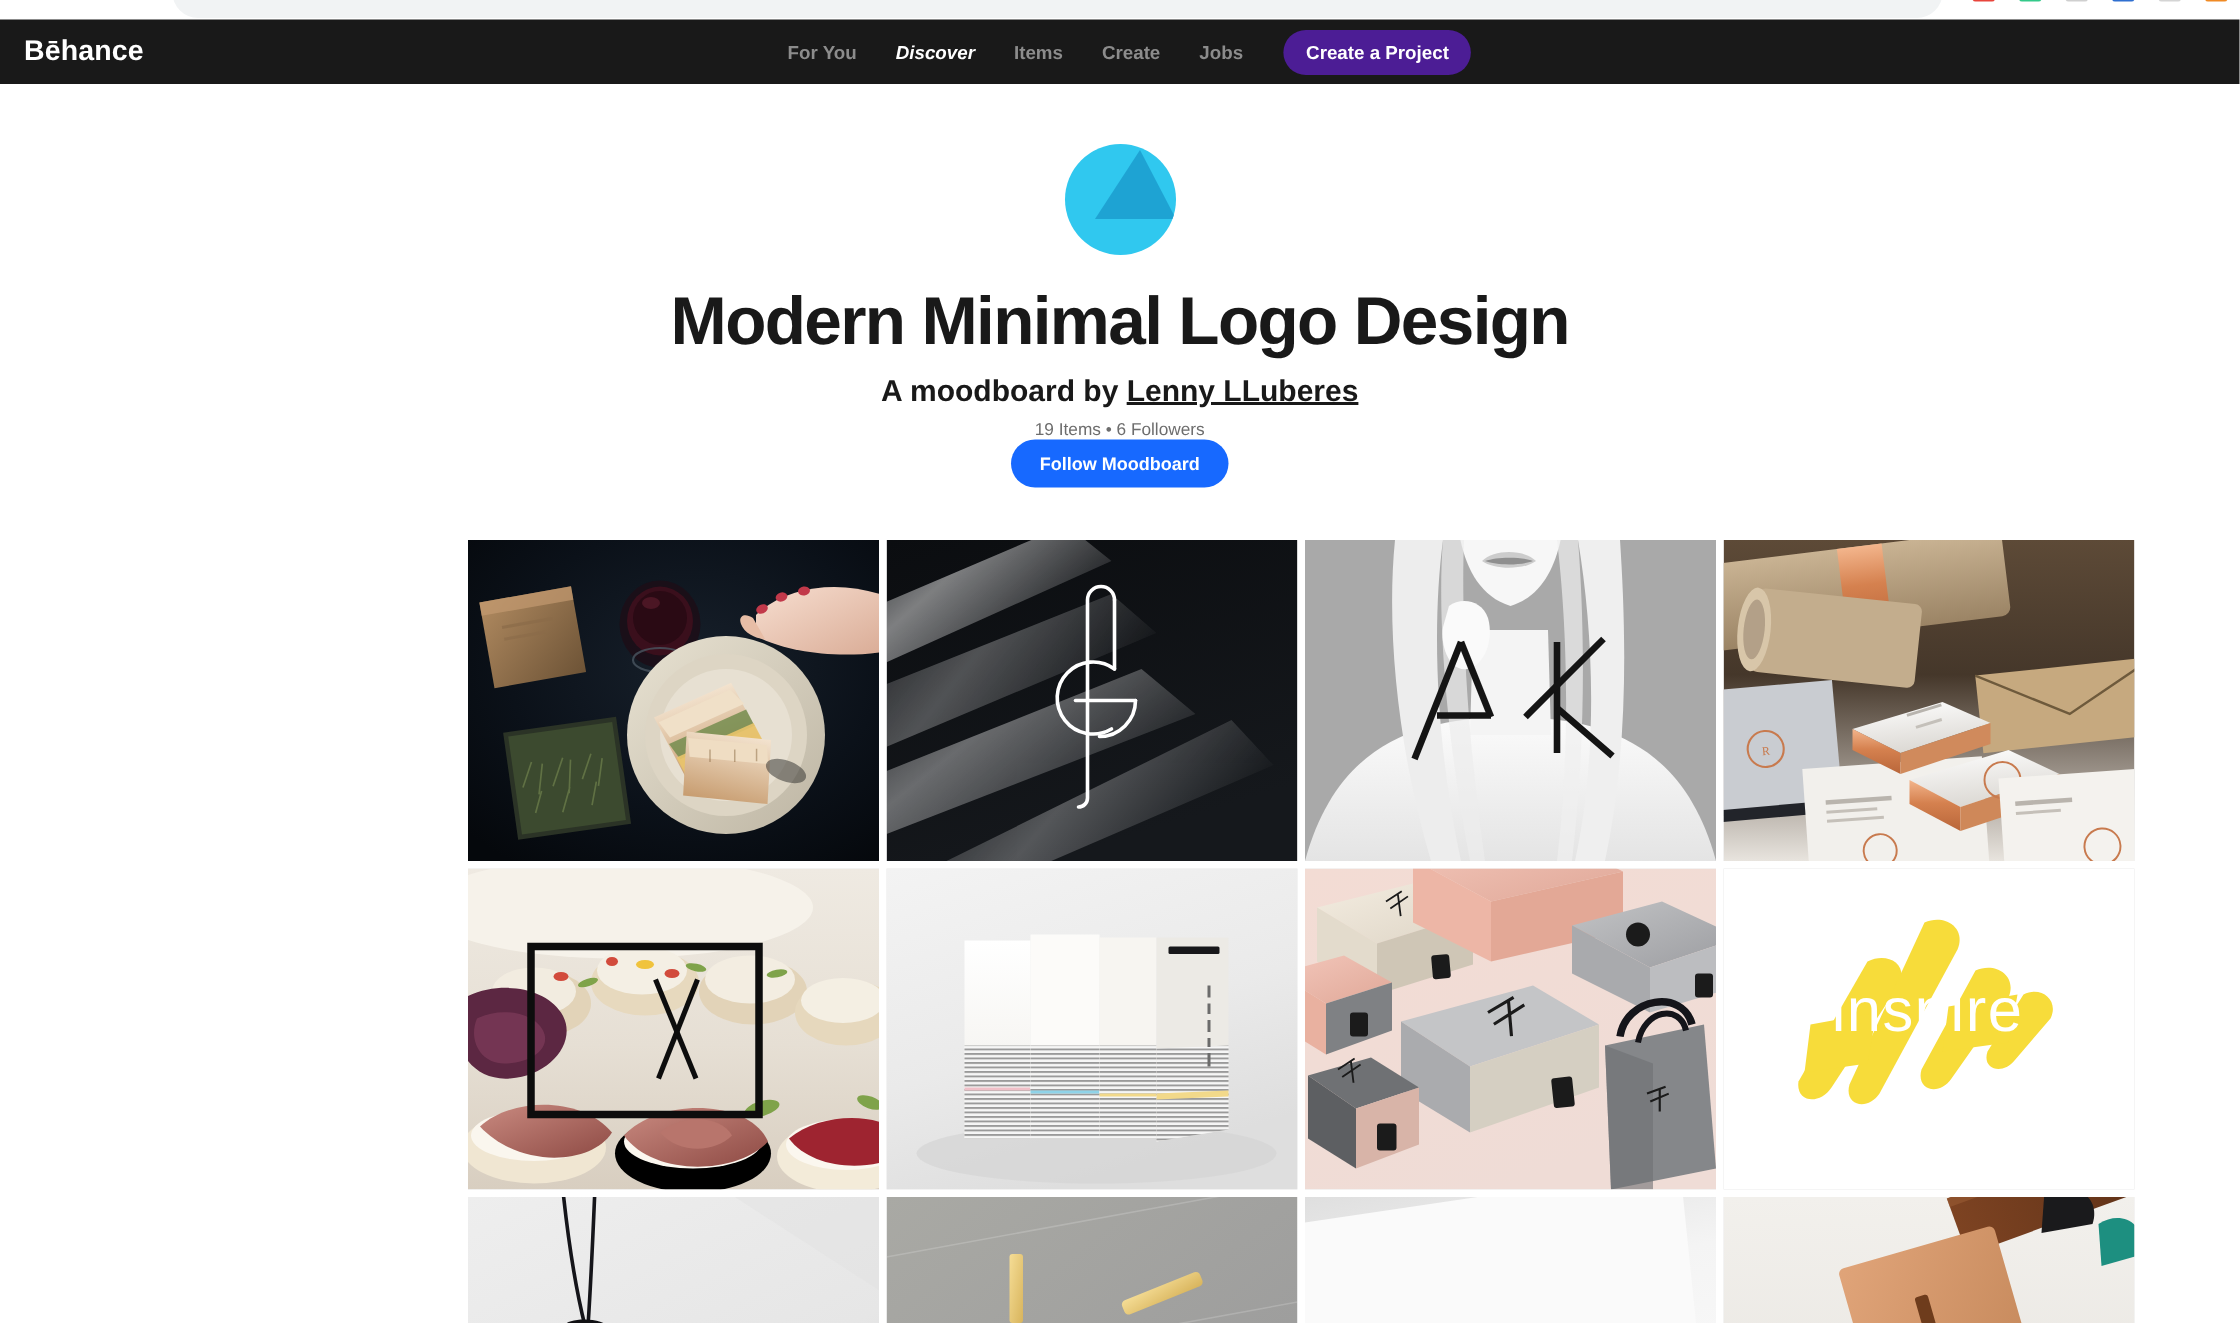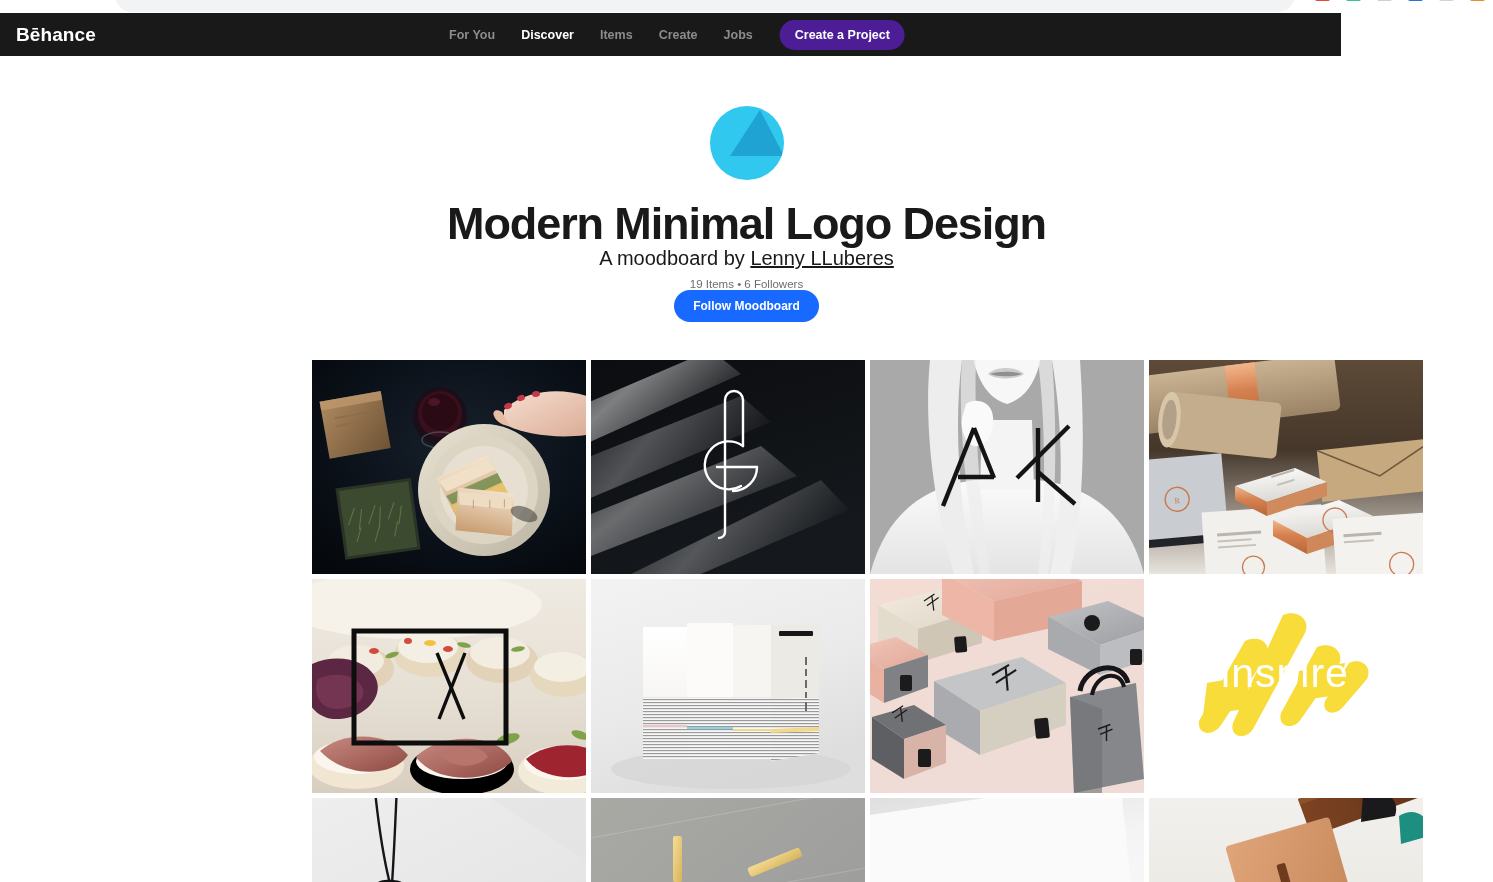--- a/index.html
+++ b/index.html
@@ -23,69 +23,70 @@
     width: 1180px; height: 34px;
     background: #f1f3f4;
     border-radius: 17px;
   }
   .chrome-icons { position: absolute; right: 8px; top: -10px; display: flex; gap: 16px; align-items: center; }
   .chrome-icons i { display: block; width: 15px; height: 11px; border-radius: 2px; }
 
   
   .topnav {
     position: absolute; top: 13px; left: 0;
-    width: 1341px; height: 43px;
+    width: 1493px; height: 43px;
     background: #191919;
     display: flex; align-items: center;
   }
   .logo {
     position: absolute; left: 16px; top: 50%;
     transform: translateY(-50%);
     color: #ffffff;
     font-size: 19px; font-weight: 700; letter-spacing: .1px;
   }
   .nav-links {
     position: absolute; left: 50%; transform: translateX(-50%);
     display: flex; align-items: center; gap: 0px; justify-content: flex-end;
   }
   .nav-link {
     color: #8c8c8c;
     font-size: 12.5px; font-weight: 700;
     padding: 0 13px;
     white-space: nowrap;
     cursor: pointer;
   }
-  .nav-link.active { color: #ffffff; }
+  .nav-link.active { color: #ffffff; font-style: italic; }
   .cta-btn {
     background: #4c1d95; color: #ffffff;
     font-size: 12.5px; font-weight: 700;
     border: none; border-radius: 16px;
     padding: 8px 15px;
     margin-left: 14px;
     cursor: pointer; white-space: nowrap;
   }
 
   
   .page { position: absolute; top: 56px; left: 0; width: 1493px; height: 826px; background: #fff; }
-  .hero { width: 100%; padding-top: 50px; text-align: center; }
+  .hero { width: 100%; padding-top: 40px; text-align: center; }
   .avatar {
     width: 74px; height: 74px; border-radius: 50%;
     margin: 0 auto 20px auto;
     background: #30c8ef;
     position: relative; overflow: hidden;
   }
   .avatar .wedge {
     position: absolute; left: 0; top: 0; width: 100%; height: 100%;
   }
   .hero-title {
     font-size: 45px; font-weight: 700; color: #191919;
     letter-spacing: -1.1px; line-height: 1.05;
   }
   .hero-sub {
-    font-size: 20px; color: #191919; font-weight: 400;
+    margin-top: 13px;
+    font-size: 20px; color: #191919; font-weight: 700;
   }
   .hero-sub a { color: #191919; text-decoration: underline; }
   .hero-meta {
     margin-top: 8px;
     font-size: 11.5px; color: #6d6d6d; font-weight: 500;
   }
   .follow-btn {
     background: #1769ff; color: #fff;
     font-size: 12px; font-weight: 700;
     border: none; border-radius: 16px;

